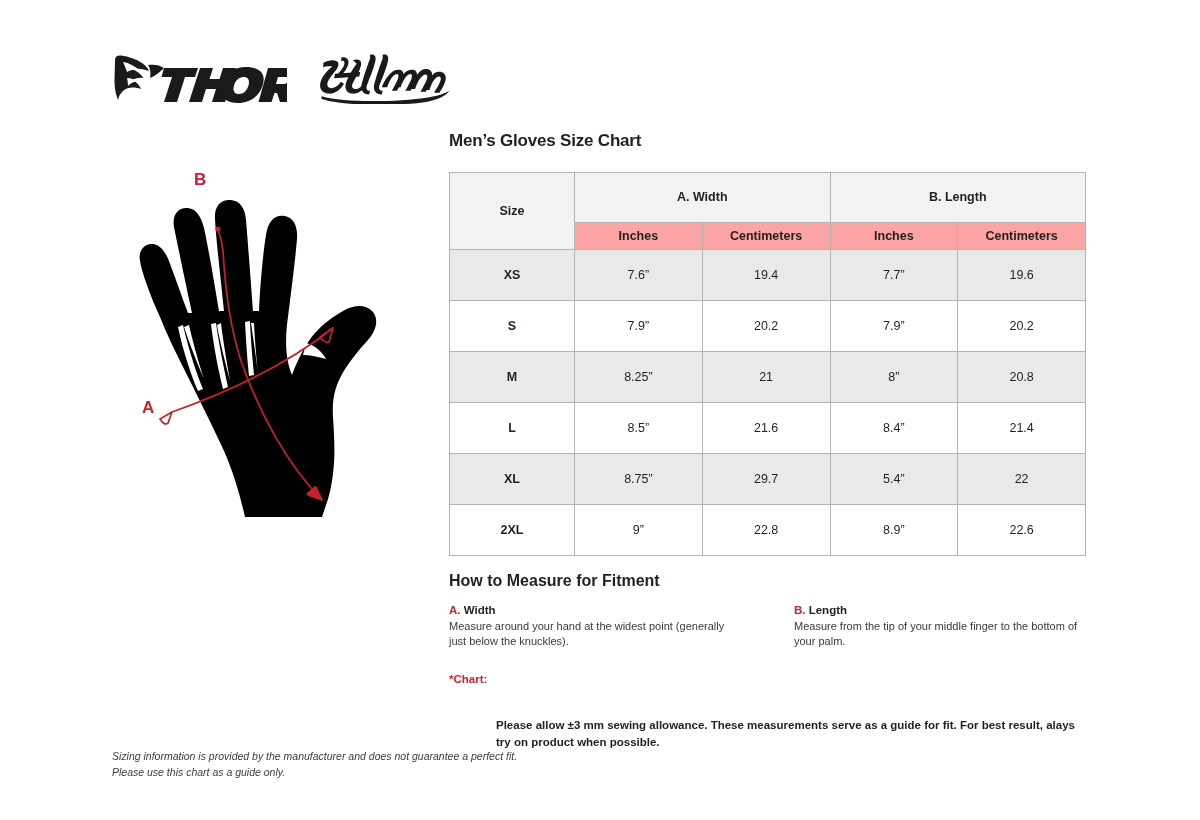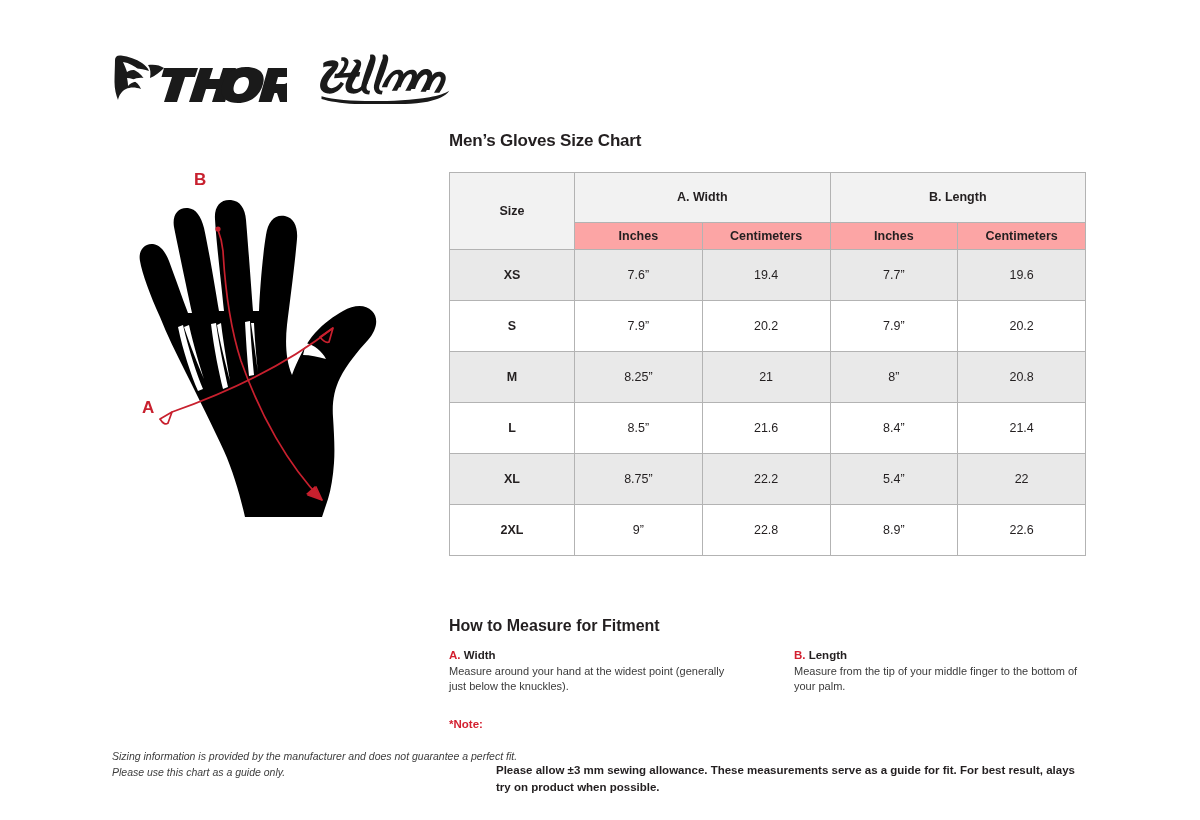--- a/index.html
+++ b/index.html
@@ -100,21 +100,21 @@
     height: 26px;
     border-color: #b3b3b3;
   }
   tbody tr { height: 51px; }
   tbody tr.shade td { background: #e9e9e9; }
   tbody tr.plain td { background: #ffffff; }
   td.size-cell { font-weight: bold; font-size: 13px; margin-left: 40px; }
   td.val-cell { font-weight: normal; font-size: 13px; color: #2d2a2b; }
 
   
-  .measure-section { margin-top: 61px; }
+  .measure-section { margin-top: 16px; }
   .measure-title {
     font-size: 16px;
     font-weight: bold;
     color: #231f20;
     margin: 0 0 14px 0;
   }
   .measure-cols {
     display: flex;
     gap: 50px;
   }
@@ -346,21 +346,21 @@
       <tr class="plain">
         <td class="size-cell">L</td>
         <td class="val-cell">8.5”</td>
         <td class="val-cell">21.6</td>
         <td class="val-cell">8.4”</td>
         <td class="val-cell">21.4</td>
       </tr>
       <tr class="shade">
         <td class="size-cell">XL</td>
         <td class="val-cell">8.75”</td>
-        <td class="val-cell">22.2</td>
+        <td class="val-cell">29.7</td>
         <td class="val-cell">5.4”</td>
         <td class="val-cell">22</td>
       </tr>
       <tr class="plain">
         <td class="size-cell">2XL</td>
         <td class="val-cell">9”</td>
         <td class="val-cell">22.8</td>
         <td class="val-cell">8.9”</td>
         <td class="val-cell">22.6</td>
       </tr>
@@ -382,21 +382,21 @@
         <div class="measure-head">
           <span class="letter">B.</span><span> Length</span>
         </div>
         <div class="measure-body">Measure from the tip of your middle finger to the bottom of your palm.</div>
       </div>
 
     </div>
   </div>
 
   <div class="note-row">
-    <div class="note-label">*Note:</div>
+    <div class="note-label">*Chart:</div>
     <div class="note-text">Please allow ±3 mm sewing allowance. These measurements serve as a guide for fit. For best result, alays try on product when possible.</div>
   </div>
 
 </div>
 
 <div class="disclaimer">
   <div>Sizing information is provided by the manufacturer and does not guarantee a perfect fit.</div>
   <div>Please use this chart as a guide only.</div>
 </div>
 

